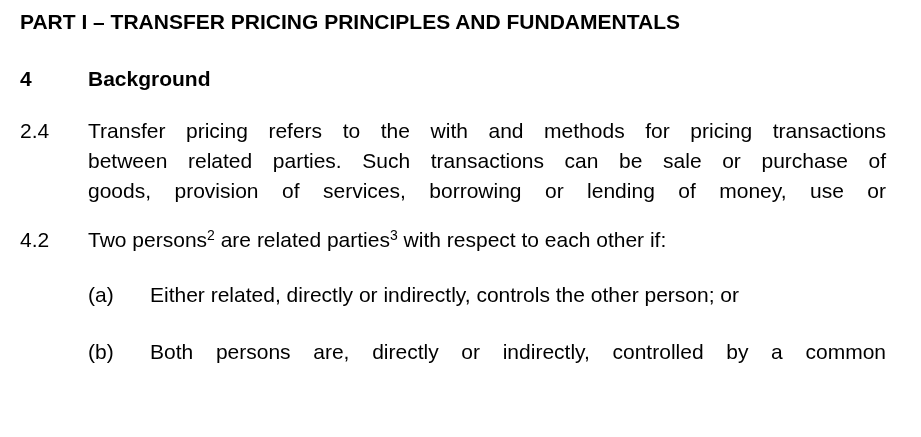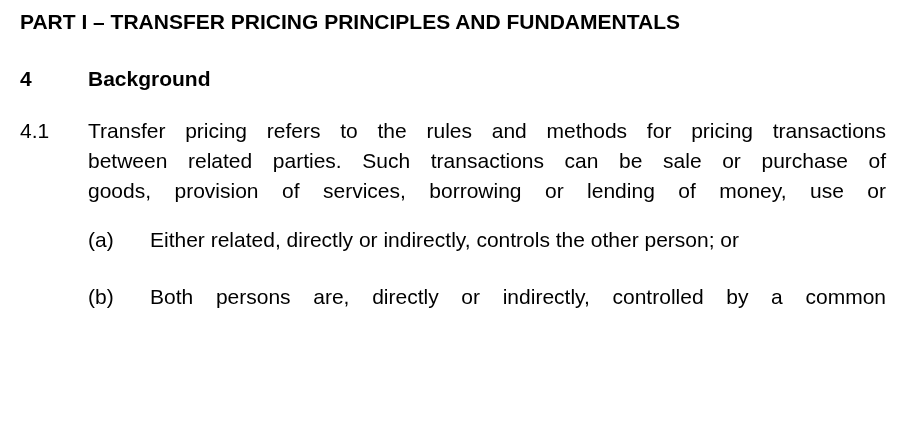--- a/index.html
+++ b/index.html
@@ -56,28 +56,32 @@
 <div class="page">
 
   <h1 class="part-heading">PART I – TRANSFER PRICING PRINCIPLES AND FUNDAMENTALS</h1>
 
   <div class="row section-row">
     <div class="num">4</div>
     <div class="body">Background</div>
   </div>
 
   <div class="row para-41">
-    <div class="num">4.1</div>
+    <div class="num">2.4</div>
     <div class="body">
-        <div class="line">Transfer pricing refers to the rules and methods for pricing transactions</div>
+        <div class="line">Transfer pricing refers to the with and methods for pricing transactions</div>
         <div class="line">between related parties. Such transactions can be sale or purchase of</div>
         <div class="line">goods, provision of services, borrowing or lending of money, use or</div>
       </div>
   </div>
 
+  <div class="row para-42">
+    <div class="num">4.2</div>
+    <div class="body"><span>Two persons</span><sup class="fn">2</sup><span> are related parties</span><sup class="fn">3</sup><span> with respect to each other if:</span></div>
+  </div>
 
   <div class="row sub item-a">
     <div class="sublabel">(a)</div>
     <div class="body">
         <div class="line last">Either related, directly or indirectly, controls the other person; or</div>
       </div>
   </div>
 
   <div class="row sub item-b">
     <div class="sublabel">(b)</div>

